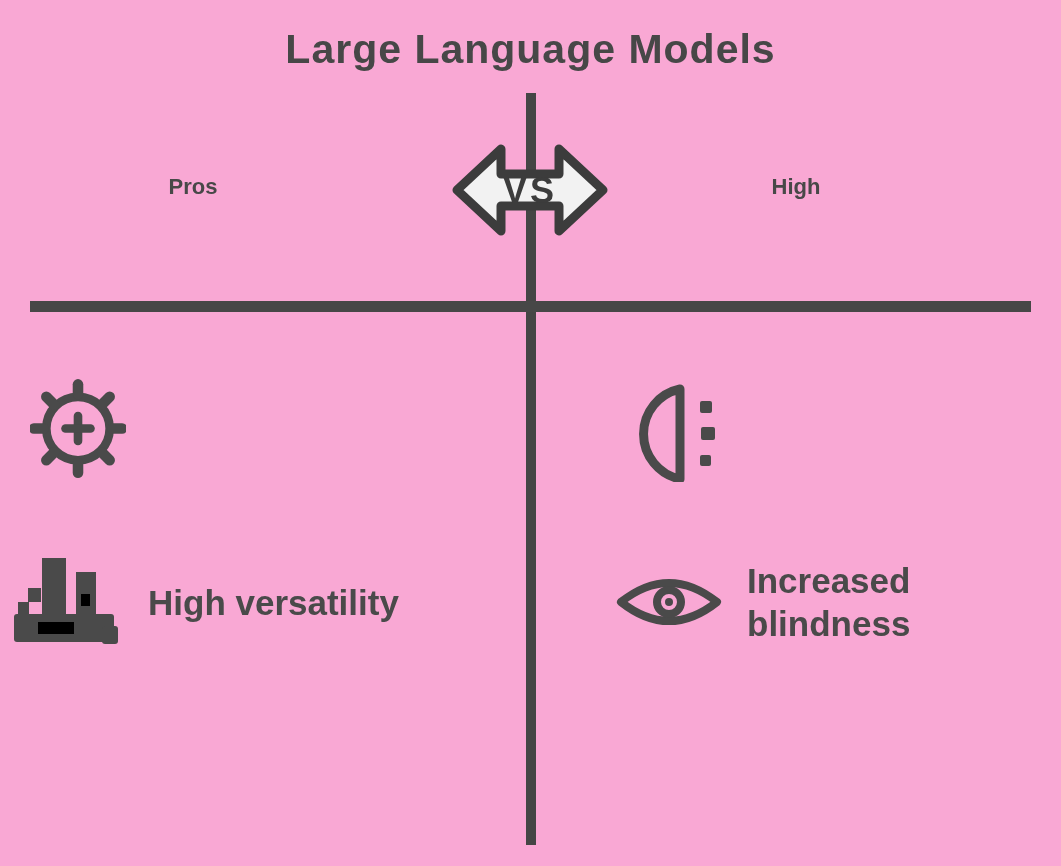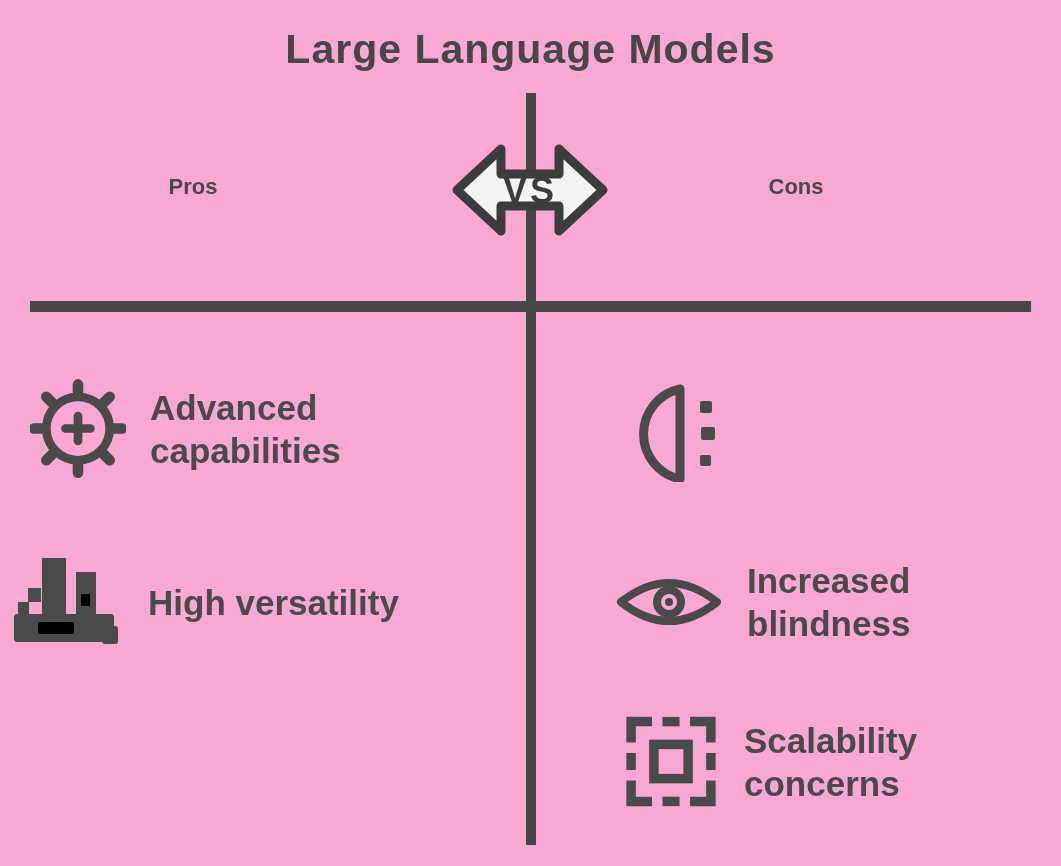--- a/index.html
+++ b/index.html
@@ -79,44 +79,40 @@
 
   <div class="v-line"></div>
   <div class="h-line"></div>
 
   <svg class="vs-badge" viewBox="0 0 160 108">
     <polygon points="7,54 51,13 51,38 109,38 109,13 153,54 109,95 109,70 51,70 51,95" fill="#f2f2f2" stroke="#3c3c3c" stroke-width="9" stroke-linejoin="round"></polygon>
     <text x="80" y="67" text-anchor="middle" font-size="36" font-weight="bold" fill="#3c3c3c" letter-spacing="3" font-family="Liberation Sans, sans-serif">VS</text>
   </svg>
 
   <div class="col-header pros">Pros</div>
-  <div class="col-header cons">Cons</div>
+  <div class="col-header cons">High</div>
 
   <div class="item" style="left:30px; top:372px;">
     <svg class="icon" width="96" height="114" viewBox="0 0 100 115">
       <circle class="stroke" cx="50" cy="57" r="33" stroke-width="9"></circle>
       <g class="stroke" stroke-width="11" stroke-linecap="round">
         <line x1="50" y1="21" x2="50" y2="11"></line>
         <line x1="50" y1="93" x2="50" y2="103"></line>
         <line x1="86" y1="57" x2="96" y2="57"></line>
         <line x1="14" y1="57" x2="4" y2="57"></line>
         <line x1="75" y1="32" x2="83" y2="24"></line>
         <line x1="25" y1="32" x2="17" y2="24"></line>
         <line x1="75" y1="82" x2="83" y2="90"></line>
         <line x1="25" y1="82" x2="17" y2="90"></line>
       </g>
       <g class="stroke" stroke-width="9" stroke-linecap="round">
         <line x1="50" y1="44" x2="50" y2="70"></line>
         <line x1="37" y1="57" x2="63" y2="57"></line>
       </g>
     </svg>
-    <div class="label">
-      <div>Advanced</div>
-      <div>capabilities</div>
-    </div>
   </div>
 
   <div class="item" style="left:12px; top:552px;">
     <svg class="icon" width="112" height="100" viewBox="0 0 112 100">
       <rect class="fill" x="30" y="6" width="24" height="58"></rect>
       <rect class="fill" x="64" y="20" width="20" height="44"></rect>
       <rect class="hole" x="69" y="42" width="9" height="12"></rect>
       <rect class="fill" x="16" y="36" width="13" height="14"></rect>
       <rect class="fill" x="6" y="50" width="11" height="13"></rect>
       <rect class="fill" x="2" y="62" width="100" height="28" rx="3"></rect>
@@ -145,33 +141,14 @@
       <path class="stroke" d="M6,48 Q54,10 102,48 Q54,86 6,48 Z" stroke-width="8" stroke-linejoin="round"></path>
       <circle class="stroke" cx="54" cy="48" r="12" stroke-width="8"></circle>
       <circle class="fill" cx="54" cy="48" r="4"></circle>
     </svg>
     <div class="label">
       <div>Increased</div>
       <div>blindness</div>
     </div>
   </div>
 
-  <div class="item" style="left:622px; top:714px;">
-    <svg class="icon" width="98" height="95" viewBox="0 0 100 100">
-      <g class="stroke" stroke-width="10" stroke-linecap="butt">
-        <path d="M8,30 L8,8 L30,8"></path>
-        <path d="M41,8 L59,8"></path>
-        <path d="M70,8 L92,8 L92,30"></path>
-        <path d="M92,41 L92,59"></path>
-        <path d="M92,70 L92,92 L70,92"></path>
-        <path d="M59,92 L41,92"></path>
-        <path d="M30,92 L8,92 L8,70"></path>
-        <path d="M8,59 L8,41"></path>
-      </g>
-      <rect class="stroke" x="32" y="32" width="36" height="36" stroke-width="10"></rect>
-    </svg>
-    <div class="label">
-      <div>Scalability</div>
-      <div>concerns</div>
-    </div>
-  </div>
 
 </div>
 
 </body></html>

